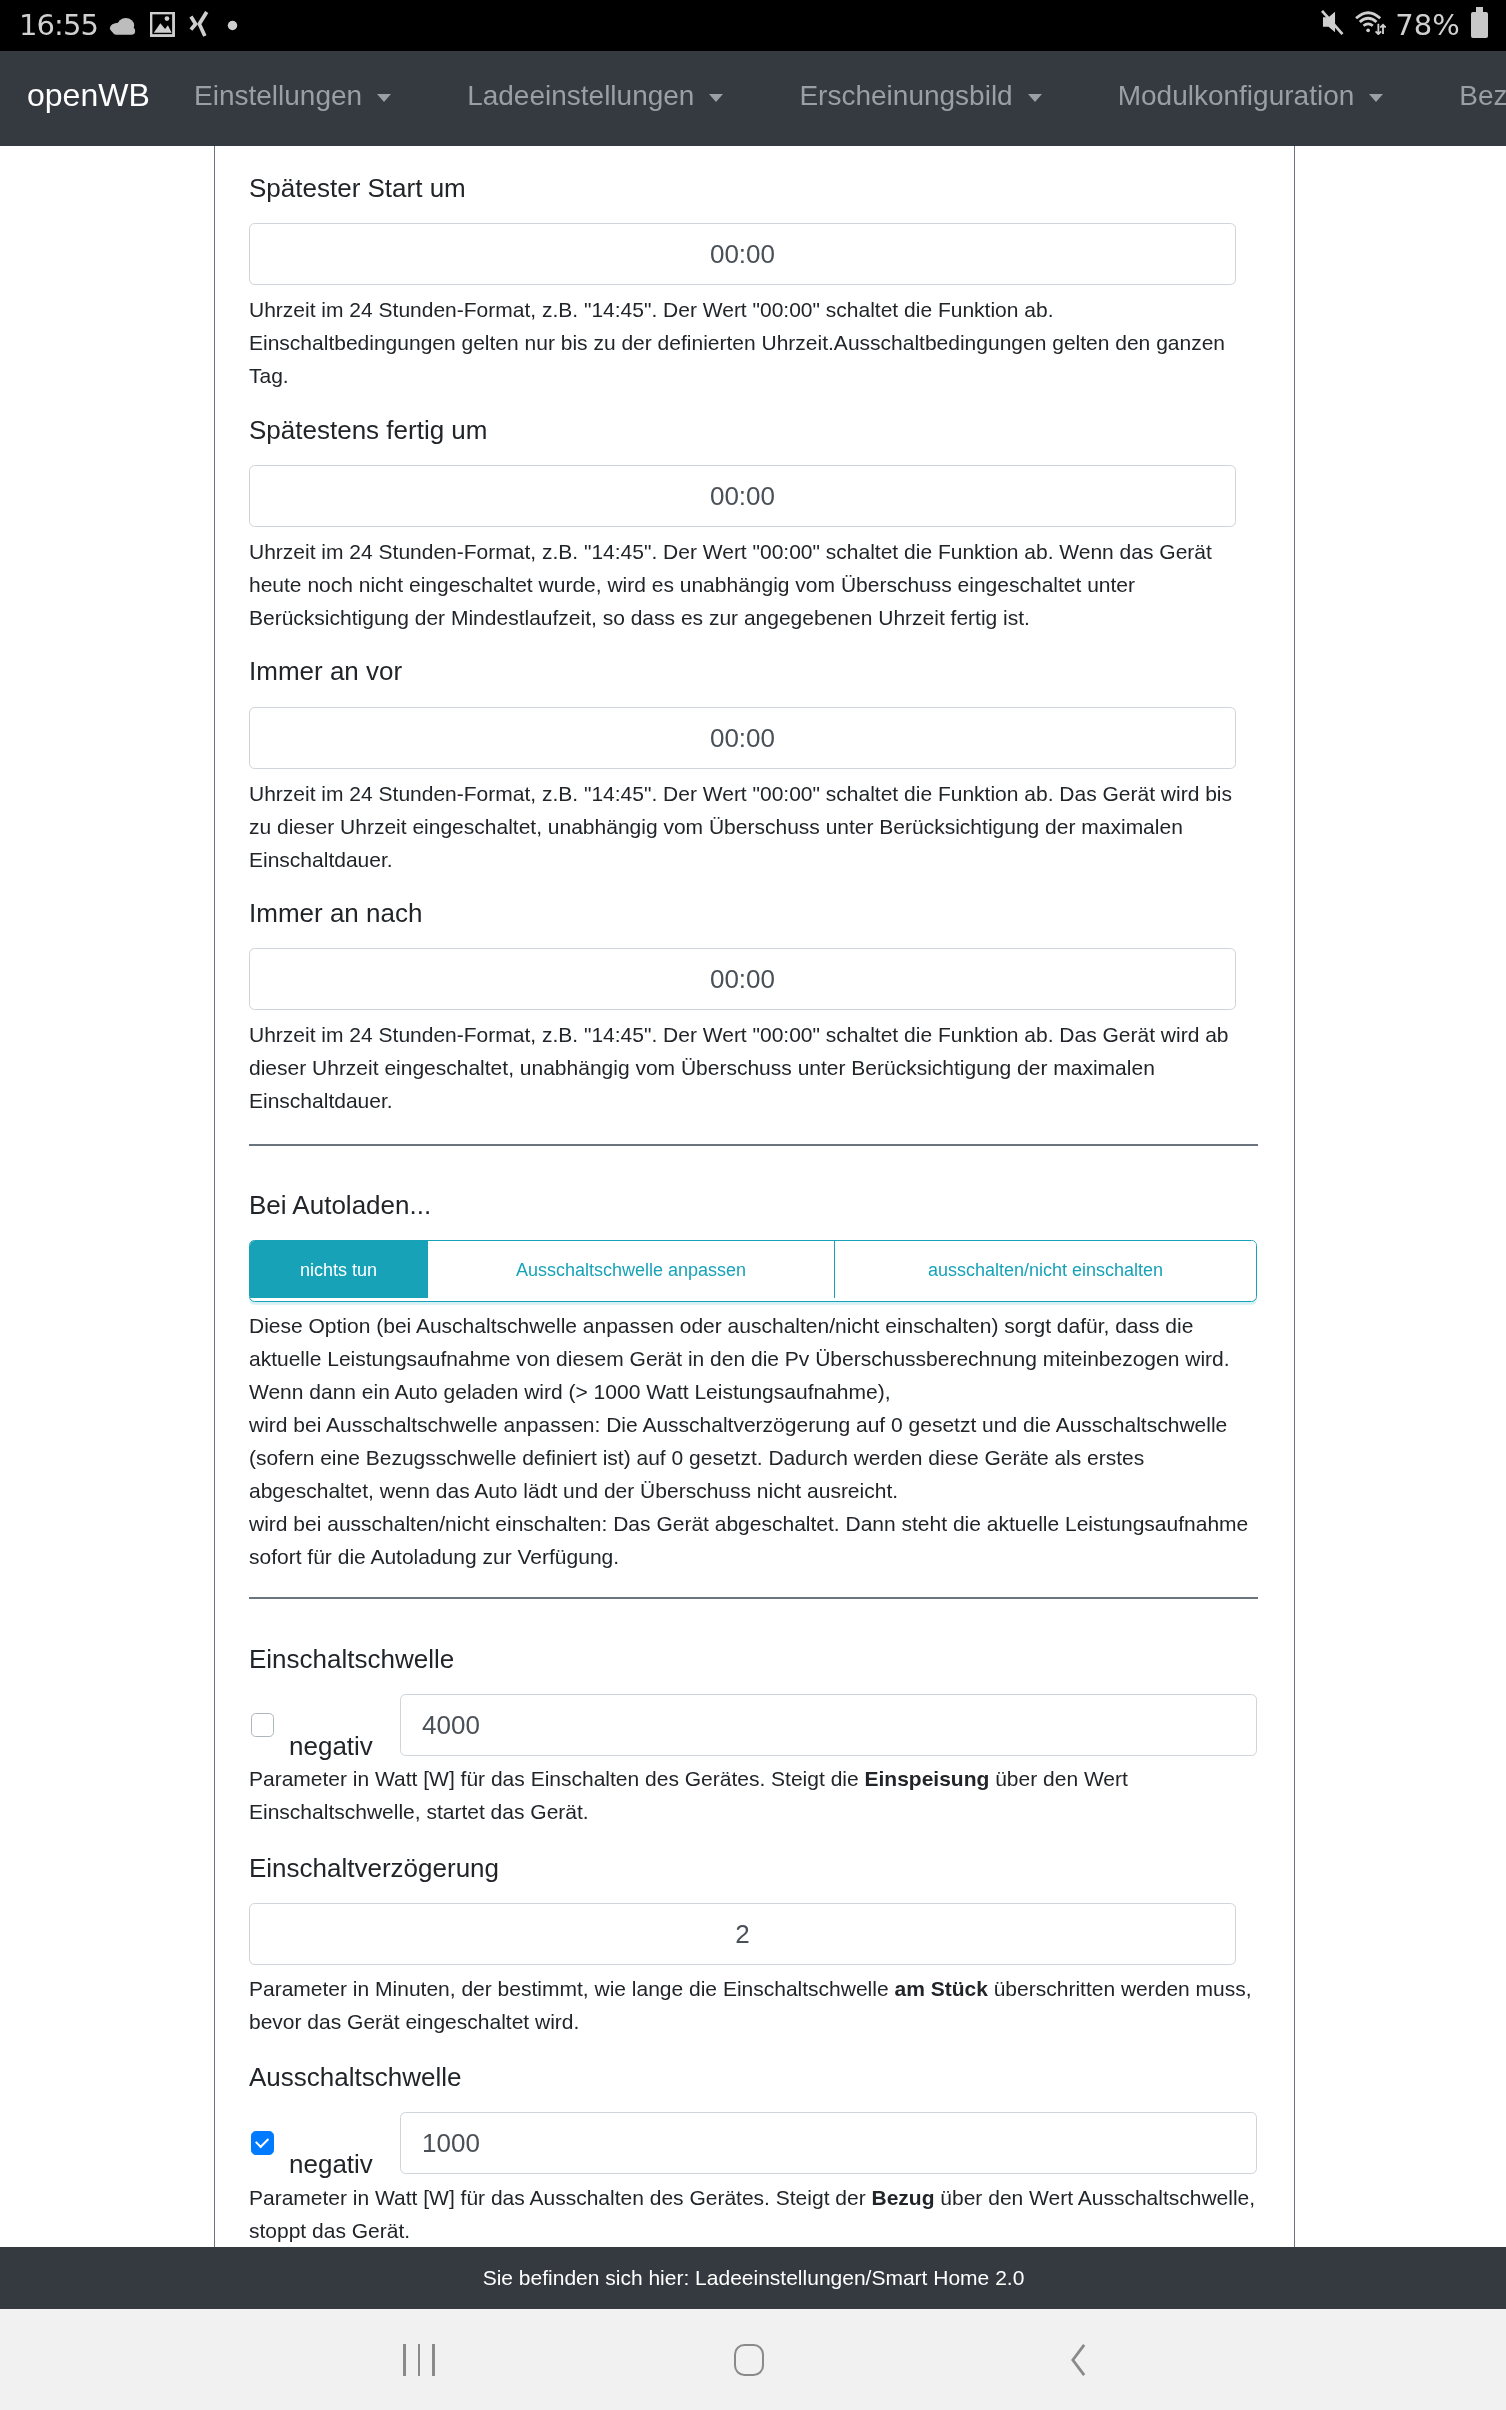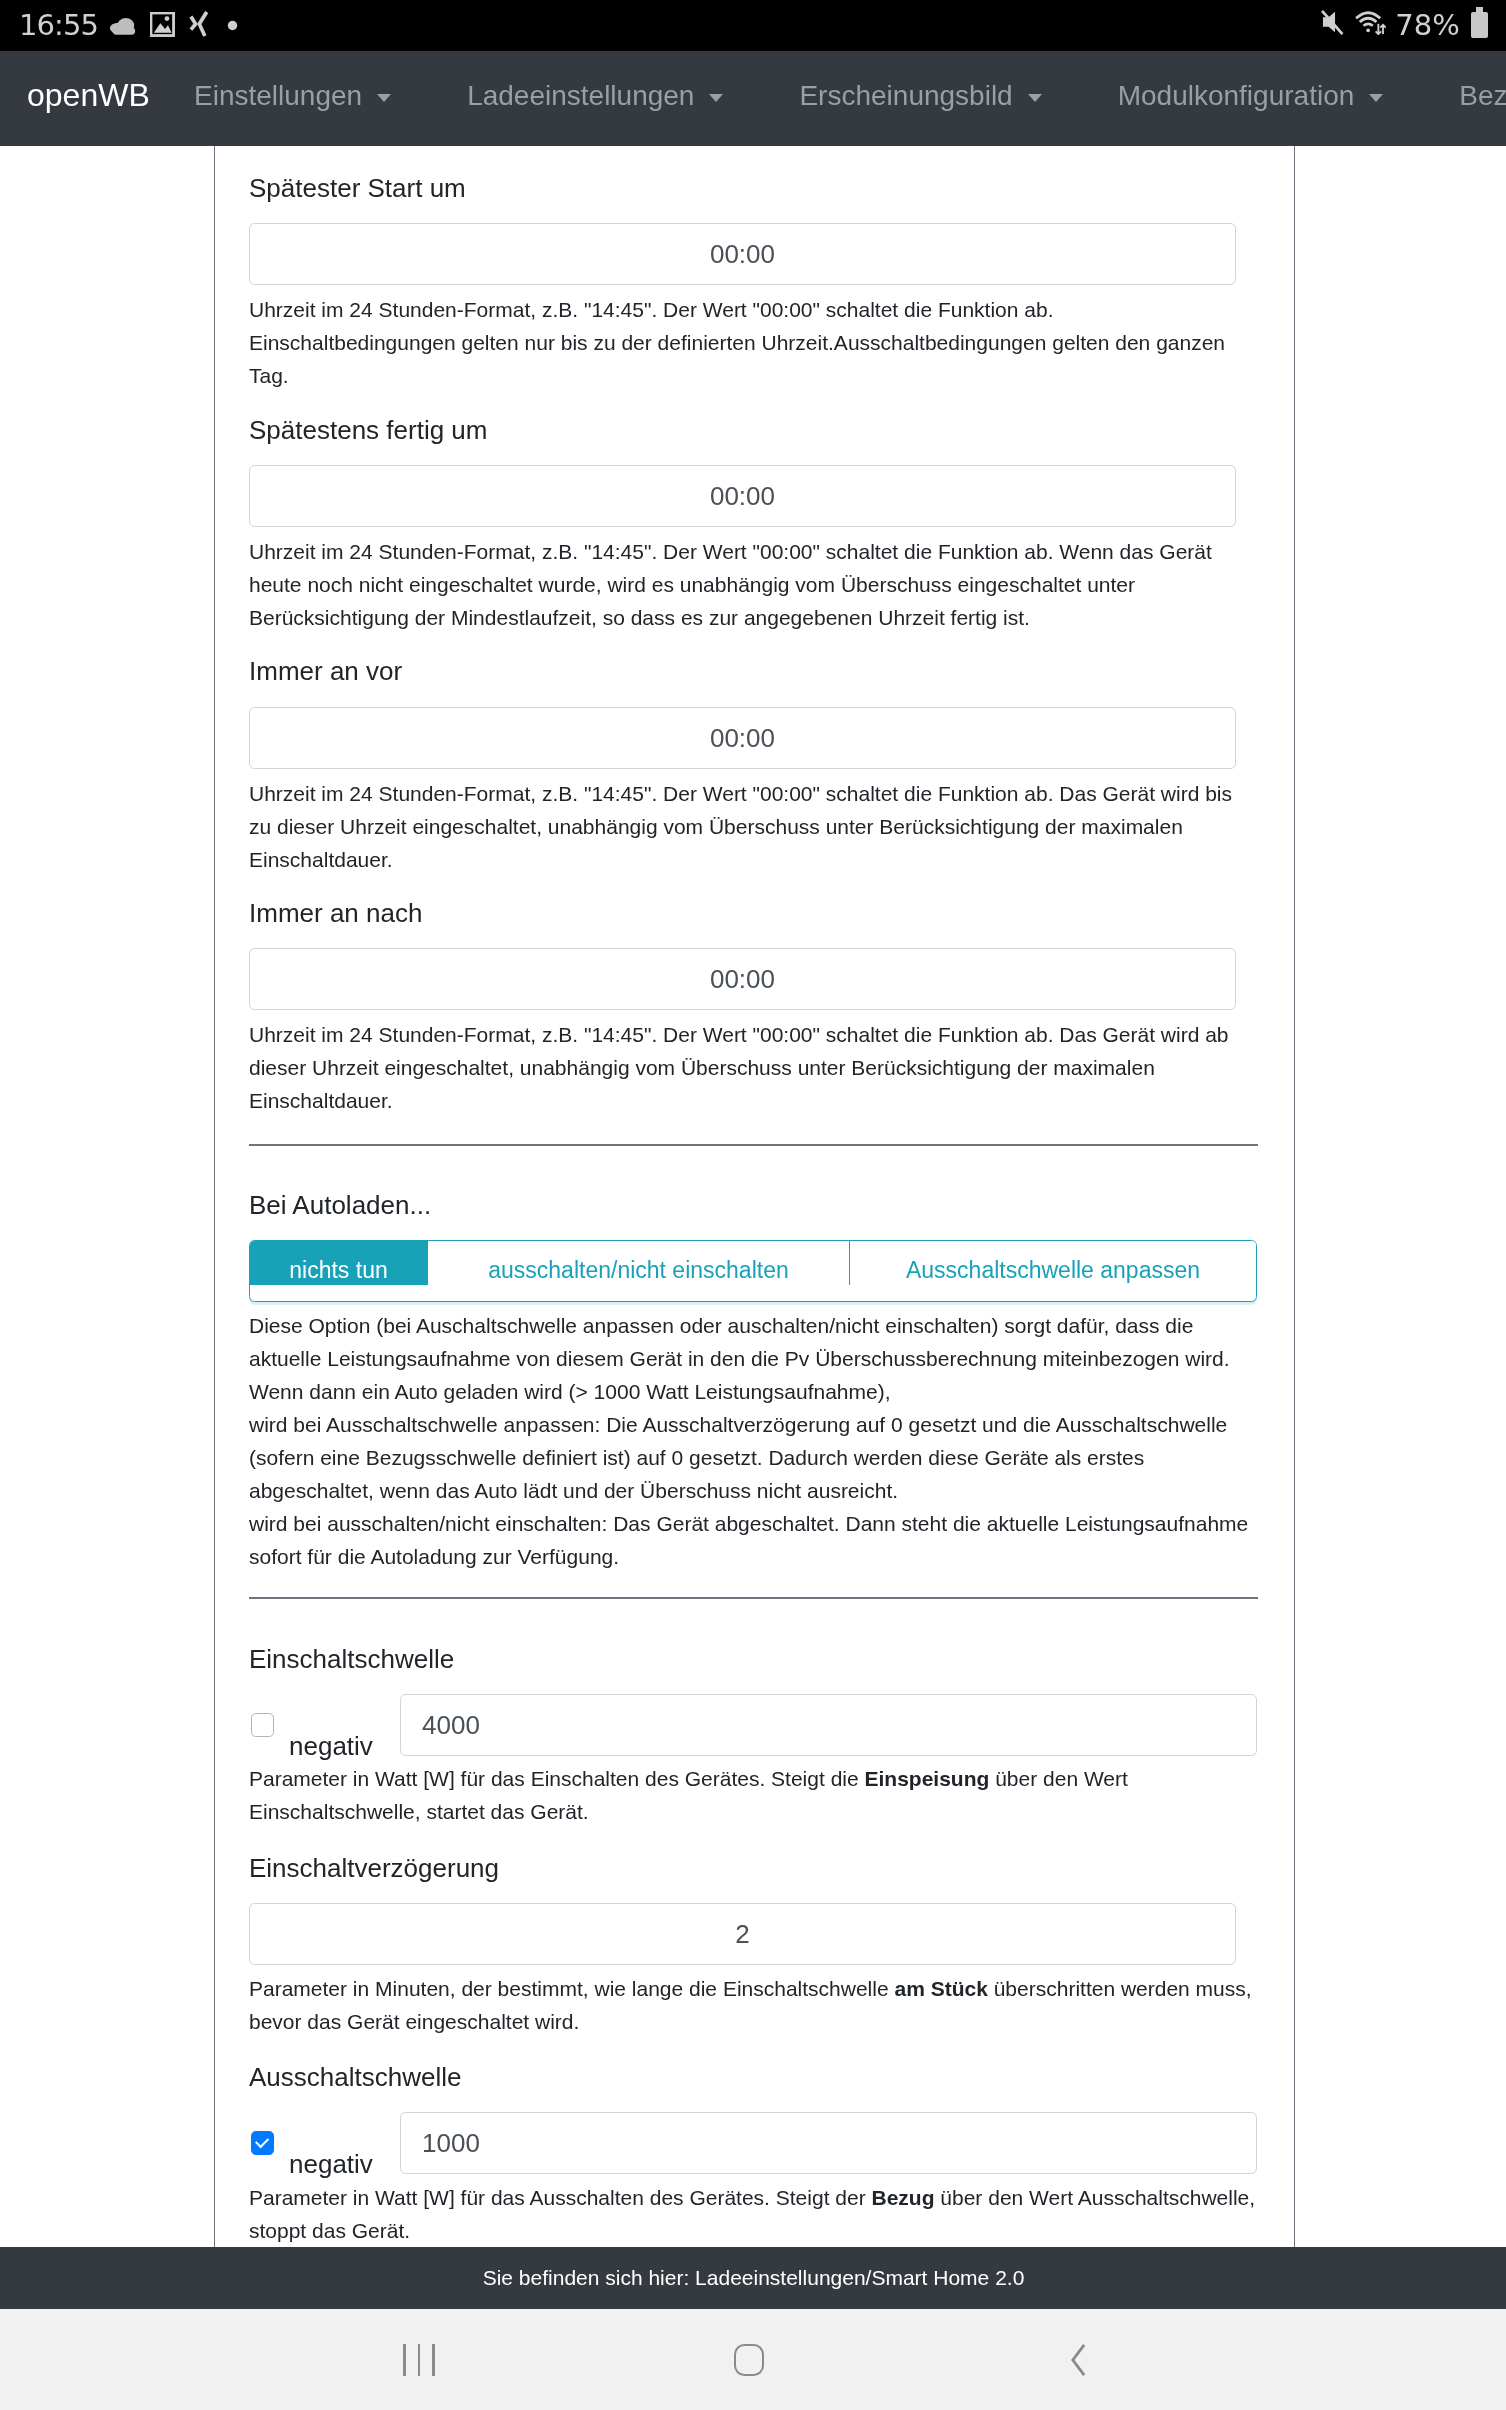--- a/index.html
+++ b/index.html
@@ -50,21 +50,21 @@
   }
   .help { position: absolute; left: 0; width: 1009px; font-size: 21px; line-height: 33px; color: #212529; }
   .help b { font-weight: bold; }
   .hr { position: absolute; left: 0; width: 1009px; height: 1.9px; background: #6c757d; }
 
   .btn-group {
     position: absolute; left: 0; width: 1006px; height: 60px;
     border: 1.9px solid #17a2b8; border-radius: 5.6px; display: flex; overflow: hidden;
     box-shadow: 0 2.8px 0 0 #d6f1f5;
   }
-  .btn { height: 44px; line-height: 58px; font-size: 23px; color: #17a2b8; text-align: center; background: #fff; }
+  .btn { height: 57px; line-height: 58px; font-size: 18px; color: #17a2b8; text-align: center; background: #fff; }
   .btn.active { background: #17a2b8; color: #fff; }
   .btn + .btn { border-left: 1.9px solid #17a2b8; }
   .btn-1 { width: 177px; }
   .btn-2 { width: 406px; }
   .btn-3 { flex: 1; }
 
   .check-row { position: absolute; left: 0; width: 1009px; height: 64px; }
   .checkbox {
     position: absolute; left: 1.9px; top: 19px; width: 23.5px; height: 23.5px;
     border: 1.9px solid #adb5bd; border-radius: 4.7px; background: #fff; box-sizing: border-box;
@@ -195,22 +195,22 @@
 
     <div class="label" style="top:751px">Immer an nach</div>
     <div class="input" style="top:802px">00:00</div>
     <div class="help" style="top:872px">Uhrzeit im 24 Stunden-Format, z.B. "14:45". Der Wert "00:00" schaltet die Funktion ab. Das Gerät wird ab dieser Uhrzeit eingeschaltet, unabhängig vom Überschuss unter Berücksichtigung der maximalen Einschaltdauer.</div>
 
     <div class="hr" style="top:998px"></div>
 
     <div class="label" style="top:1043px">Bei Autoladen...</div>
     <div class="btn-group" style="top:1094px">
       <div class="btn btn-1 active">nichts tun</div>
+      <div class="btn btn-2">Ausschaltschwelle anpassen</div>
       <div class="btn btn-3">ausschalten/nicht einschalten</div>
-      <div class="btn btn-2">Ausschaltschwelle anpassen</div>
     </div>
     <div class="help" style="top:1163px">
       <div>Diese Option (bei Auschaltschwelle anpassen oder auschalten/nicht einschalten) sorgt dafür, dass die aktuelle Leistungsaufnahme von diesem Gerät in den die Pv Überschussberechnung miteinbezogen wird. Wenn dann ein Auto geladen wird (&gt; 1000 Watt Leistungsaufnahme),</div>
       <div>wird bei Ausschaltschwelle anpassen: Die Ausschaltverzögerung auf 0 gesetzt und die Ausschaltschwelle (sofern eine Bezugsschwelle definiert ist) auf 0 gesetzt. Dadurch werden diese Geräte als erstes abgeschaltet, wenn das Auto lädt und der Überschuss nicht ausreicht.</div>
       <div>wird bei ausschalten/nicht einschalten: Das Gerät abgeschaltet. Dann steht die aktuelle Leistungsaufnahme sofort für die Autoladung zur Verfügung.</div>
     </div>
 
     <div class="hr" style="top:1451px"></div>
 
     <div class="label" style="top:1497px">Einschaltschwelle</div>

